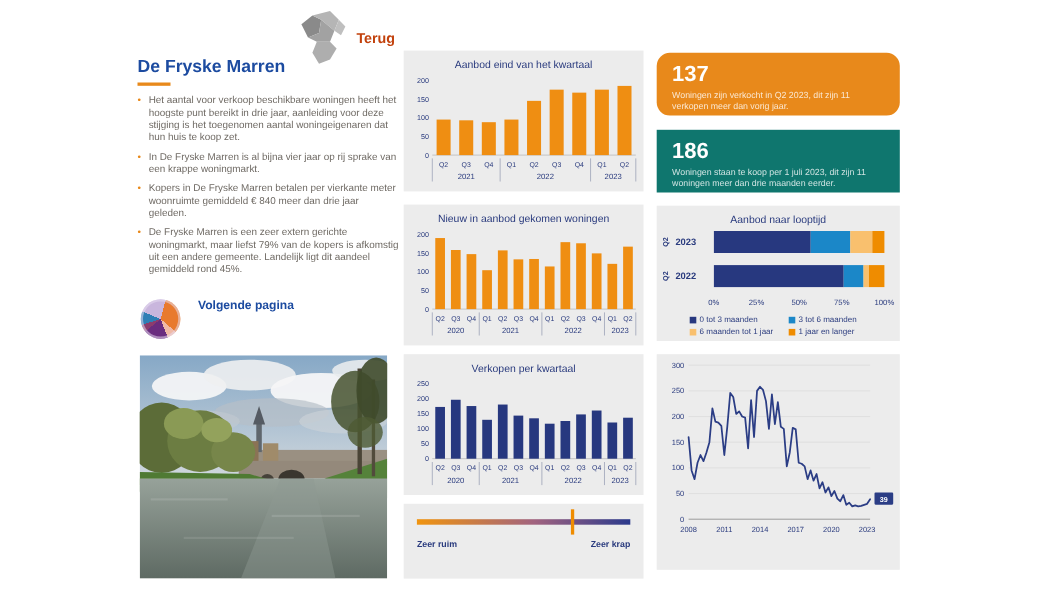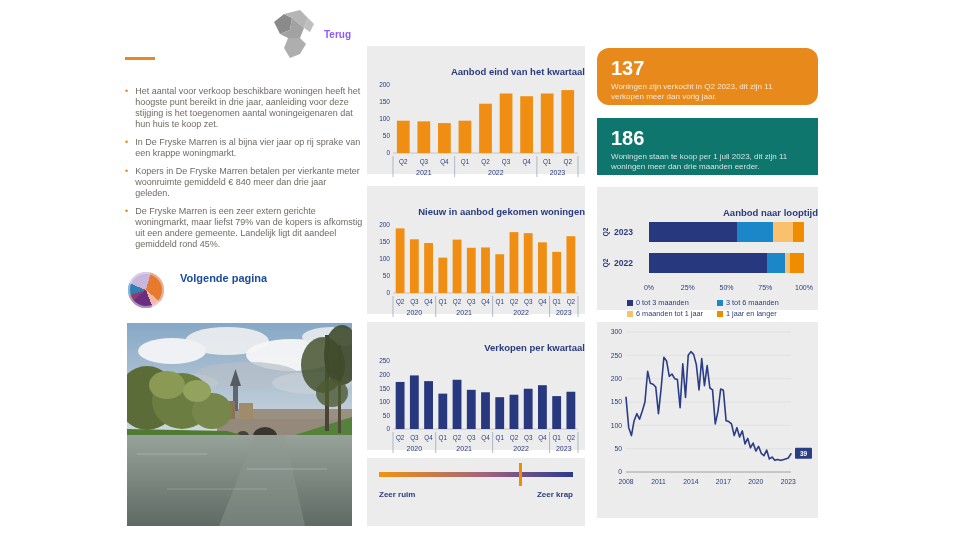--- a/index.html
+++ b/index.html
@@ -1,35 +1,35 @@
 <!DOCTYPE html>
 <html><head>
 <meta charset="utf-8">
 <style>
   html,body{margin:0;padding:0;}
   body{width:960px;height:540px;position:relative;background:#fff;
        font-family:"Liberation Sans",sans-serif;overflow:hidden;}
   
   .back{position:absolute;left:270px;top:8px;display:flex;align-items:center;gap:8px;cursor:pointer;}
-  .back-label{color:#8b5cf6;font-weight:bold;font-size:10px;}
+  .back-label{color:#c2410c;font-weight:bold;font-size:13px;}
   .title-block{position:absolute;left:125px;top:52px;width:238px;}
   .page-title{color:#1c4ba0;font-weight:bold;font-size:16px;margin:0;}
   .title-rule{width:30px;height:2.5px;background:#e8891b;margin-top:5px;}
   .bullets{position:absolute;left:125px;top:86px;width:238px;margin:0;padding:0;list-style:none;}
   .bullets li{display:flex;gap:7px;margin-bottom:7px;color:#6f6a64;font-size:9px;line-height:1.22;}
   .bullets .dot{color:#e8891b;font-size:9px;line-height:1.22;}
   .next{position:absolute;left:128px;top:272px;display:flex;align-items:flex-start;gap:16px;cursor:pointer;}
   .pie{width:36px;height:36px;border-radius:50%;
        background:conic-gradient(from 15deg,#e87a2e 0 32%,#f0b9a6 32% 40%,#6a2d7f 40% 60%,#8b3d6e 60% 66%,#2f7fb5 66% 77%,#c9b6dd 77% 100%);
        box-shadow:inset 0 0 0 2px rgba(230,220,240,.55);}
   .next-label{color:#1c4ba0;font-weight:bold;font-size:11px;}
   .photo{position:absolute;left:127px;top:323px;width:225px;height:203px;}
   
   .panel{position:absolute;background:#ececec;}
-  .panel-title{text-align:right;font-weight:bold;color:#2a3b7e;font-size:9.5px;padding-top:20px;}
+  .panel-title{text-align:center;font-weight:normal;color:#2a3b7e;font-size:9.5px;padding-top:8px;}
   svg text{font-family:"Liberation Sans",sans-serif;}
   .barsvg{display:block;margin:2px auto 0;}
   
   .stat{position:absolute;color:#fff;padding:9px 14px;box-sizing:border-box;}
   .stat-value{font-size:20px;font-weight:bold;line-height:1.1;}
   .stat-text{font-size:8px;line-height:1.3;color:rgba(255,255,255,.8);margin-top:3px;}
   
   .gauge{position:relative;height:44px;}
   .gauge-bar{position:absolute;left:12px;right:12px;top:14px;height:5px;
              background:linear-gradient(to right,#f0940f,#a1637f 55%,#2b3a8c);}
@@ -55,20 +55,21 @@
     <polygon points="4,14 14,6 22,10 20,22 10,26" fill="#8a8a8a"></polygon>
     <polygon points="14,6 30,2 38,10 34,20 22,10" fill="#b5b5b5"></polygon>
     <polygon points="22,10 34,20 30,30 18,30 10,26 20,22" fill="#a2a2a2"></polygon>
     <polygon points="18,30 30,30 36,36 30,46 20,50 14,40" fill="#aeaeae"></polygon>
     <polygon points="34,20 38,10 44,16 40,24" fill="#bfbfbf"></polygon>
   </svg>
   <span class="back-label">Terug</span>
 </div>
 
 <div class="title-block">
+  <h1 class="page-title">De Fryske Marren</h1>
   <div class="title-rule"></div>
 </div>
 <ul class="bullets" id="bullets">
     <li>
       <span class="dot">•</span>
       <span>Het aantal voor verkoop beschikbare woningen heeft het hoogste punt bereikt in drie jaar, aanleiding voor deze stijging is het toegenomen aantal woningeigenaren dat hun huis te koop zet.</span>
     </li>
     <li>
       <span class="dot">•</span>
       <span>In De Fryske Marren is al bijna vier jaar op rij sprake van een krappe woningmarkt.</span>

